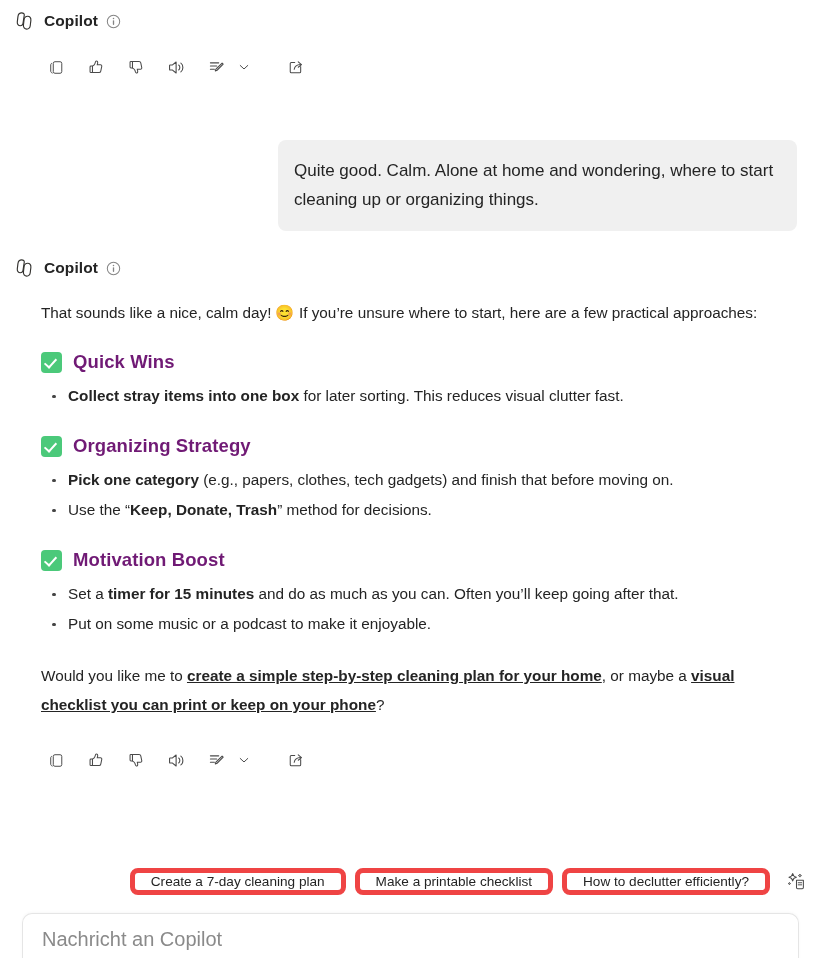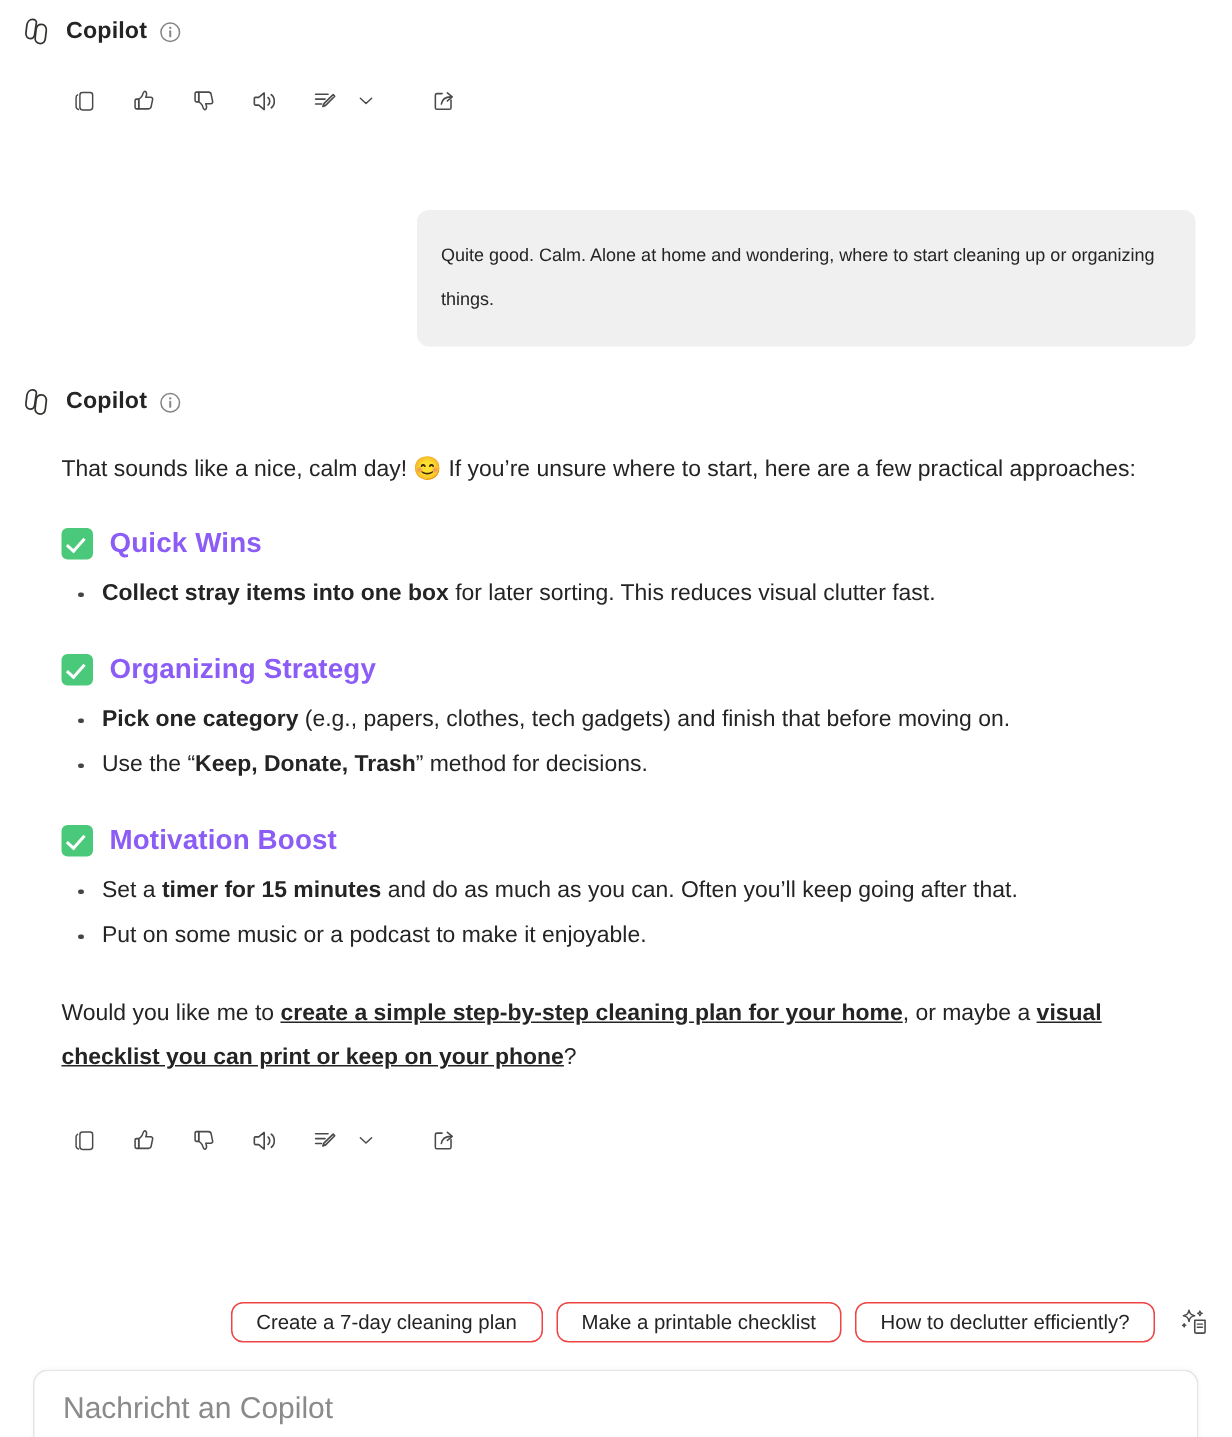--- a/index.html
+++ b/index.html
@@ -99,21 +99,21 @@
   .user-bubble {
     background: #f0f0f0;
     border-radius: 8px;
     padding: 16px 20px 17px 16px;
     max-width: 519px;
     box-sizing: border-box;
     width: 519px;
   }
   .user-bubble p {
     margin: 0;
-    font-size: 12px;
+    font-size: 17px;
     line-height: 29px;
     color: #242424;
   }
 
   
   .section { margin-top: 24px; }
   .section-head {
     display: flex;
     align-items: center;
     gap: 11px;
@@ -132,21 +132,21 @@
     position: absolute;
     left: 6px; top: 4px;
     width: 5px; height: 10px;
     border: solid #ffffff;
     border-width: 0 2.2px 2.2px 0;
     transform: rotate(42deg);
   }
   .section-title {
     font-size: 18.5px;
     font-weight: bold;
-    color: #8b5cf6;
+    color: #701a75;
     letter-spacing: .1px;
   }
   ul.bullets {
     list-style: none;
     margin: 0;
     padding: 0;
   }
   ul.bullets li {
     position: relative;
     padding-left: 27px;
@@ -176,21 +176,21 @@
     width: 821px;
     display: flex;
     align-items: center;
     justify-content: flex-end;
     gap: 9px;
     padding-right: 10px;
     box-sizing: border-box;
   }
   .chip {
     background: #ffffff;
-    border: 1px solid #ef4444;
+    border: 5px solid #ef4444;
     border-radius: 8px;
     height: 27px;
     padding: 0 16px;
     font-size: 13.6px;
     color: #242424;
     font-family: "Liberation Sans", sans-serif;
     display: flex;
     align-items: center;
     cursor: pointer;
     white-space: nowrap;

